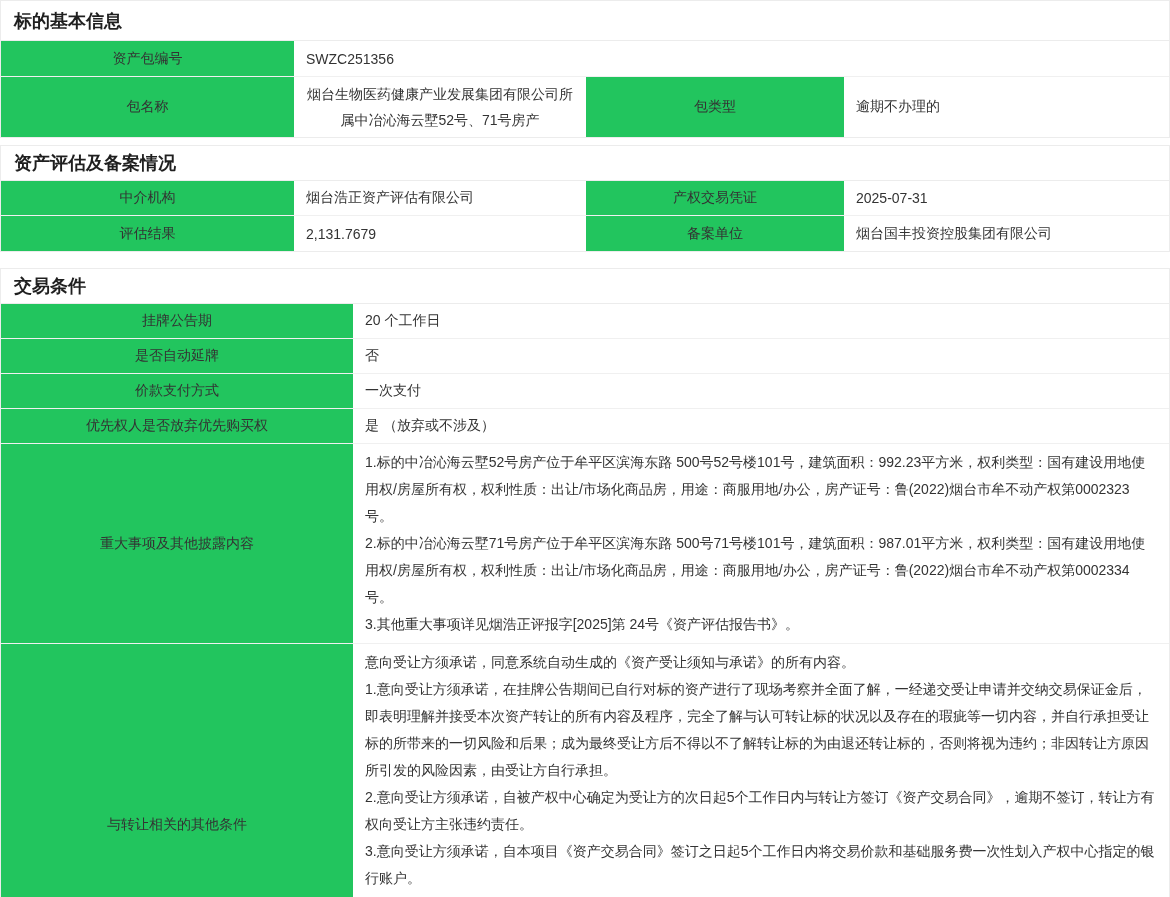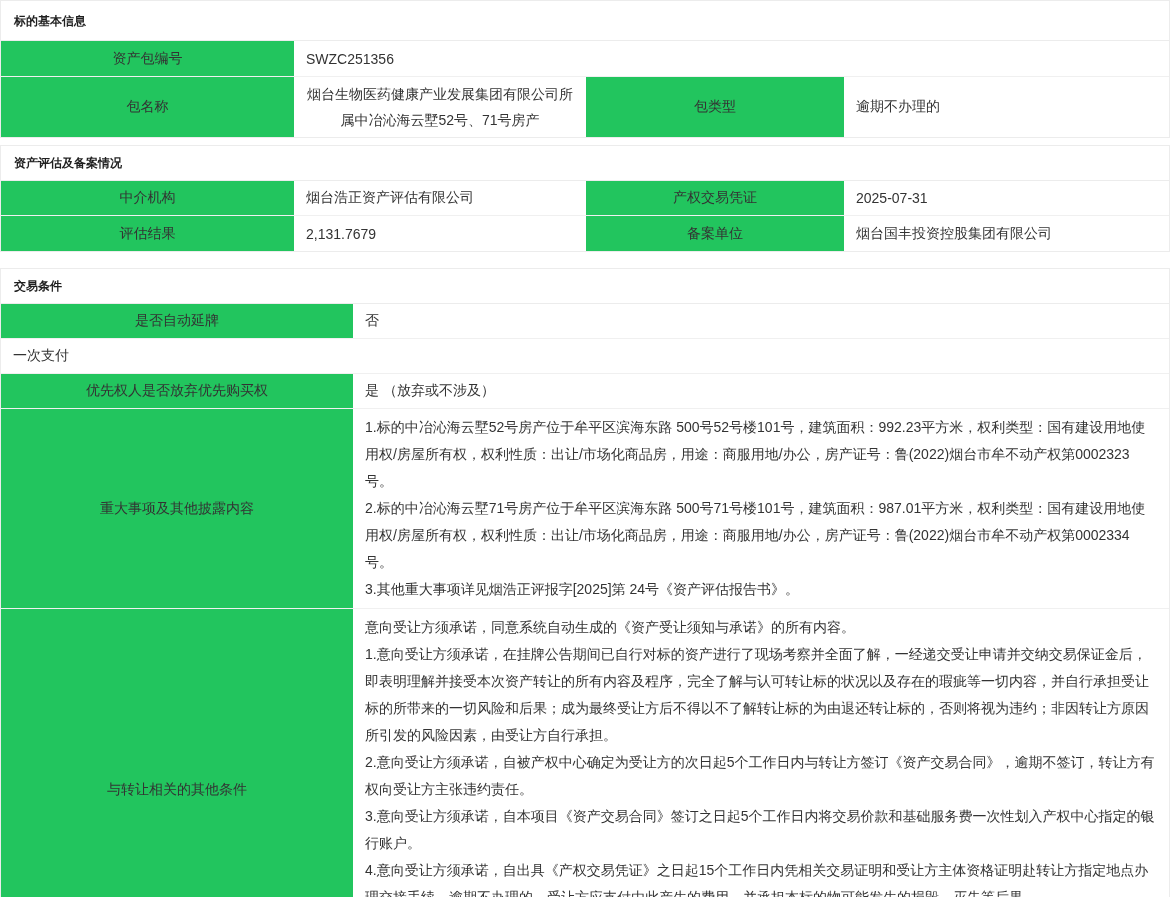--- a/index.html
+++ b/index.html
@@ -4,21 +4,21 @@
 <style>
   * { margin:0; padding:0; box-sizing:border-box; }
   html,body {
     width:1170px; height:897px; overflow:hidden; background:#ffffff;
     font-family:"Liberation Sans","DejaVu Sans",sans-serif;
     font-size:14px; color:#333;
   }
   .panel { width:1170px; background:#fff; border:1px solid #ececec; }
   .panel-title {
     height:40px; line-height:40px; padding-left:13px;
-    font-weight:bold; font-size:12px; color:#1f1f1f;
+    font-weight:bold; font-size:18px; color:#1f1f1f;
     border-bottom:1px solid #ececec; background:#fff;
   }
   .panel-title.slim { height:35px; line-height:35px; }
   .row { display:flex; align-items:stretch; border-bottom:1px solid #f0f0f0; }
   .row:last-child { border-bottom:none; }
   .cell { display:flex; align-items:center; }
   .cell.label {
     background:#22c55e; justify-content:center; text-align:center;
     color:#333; padding:4px 10px;
   }
@@ -70,24 +70,29 @@
     <div class="cell label c-l1">评估结果</div>
     <div class="cell value c-v1">2,131.7679</div>
     <div class="cell label c-l2">备案单位</div>
     <div class="cell value c-v2">烟台国丰投资控股集团有限公司</div>
   </div>
 </section>
 
 <section class="panel mt16">
   <div class="panel-title slim">交易条件</div>
   <div class="row h35">
+    <div class="cell label c-l3">挂牌公告期</div>
+    <div class="cell value c-v3">20 个工作日</div>
+  </div>
+  <div class="row h35">
     <div class="cell label c-l3">是否自动延牌</div>
     <div class="cell value c-v3">否</div>
   </div>
   <div class="row h35">
+    <div class="cell label c-l3">价款支付方式</div>
     <div class="cell value c-v3">一次支付</div>
   </div>
   <div class="row h35">
     <div class="cell label c-l3">优先权人是否放弃优先购买权</div>
     <div class="cell value c-v3">是 （放弃或不涉及）</div>
   </div>
   <div class="row">
     <div class="cell label c-l3">重大事项及其他披露内容</div>
     <div class="value longtext">1.标的中冶沁海云墅52号房产位于牟平区滨海东路 500号52号楼101号，建筑面积：992.23平方米，权利类型：国有建设用地使用权/房屋所有权，权利性质：出让/市场化商品房，用途：商服用地/办公，房产证号：鲁(2022)烟台市牟不动产权第0002323号。
 2.标的中冶沁海云墅71号房产位于牟平区滨海东路 500号71号楼101号，建筑面积：987.01平方米，权利类型：国有建设用地使用权/房屋所有权，权利性质：出让/市场化商品房，用途：商服用地/办公，房产证号：鲁(2022)烟台市牟不动产权第0002334号。

